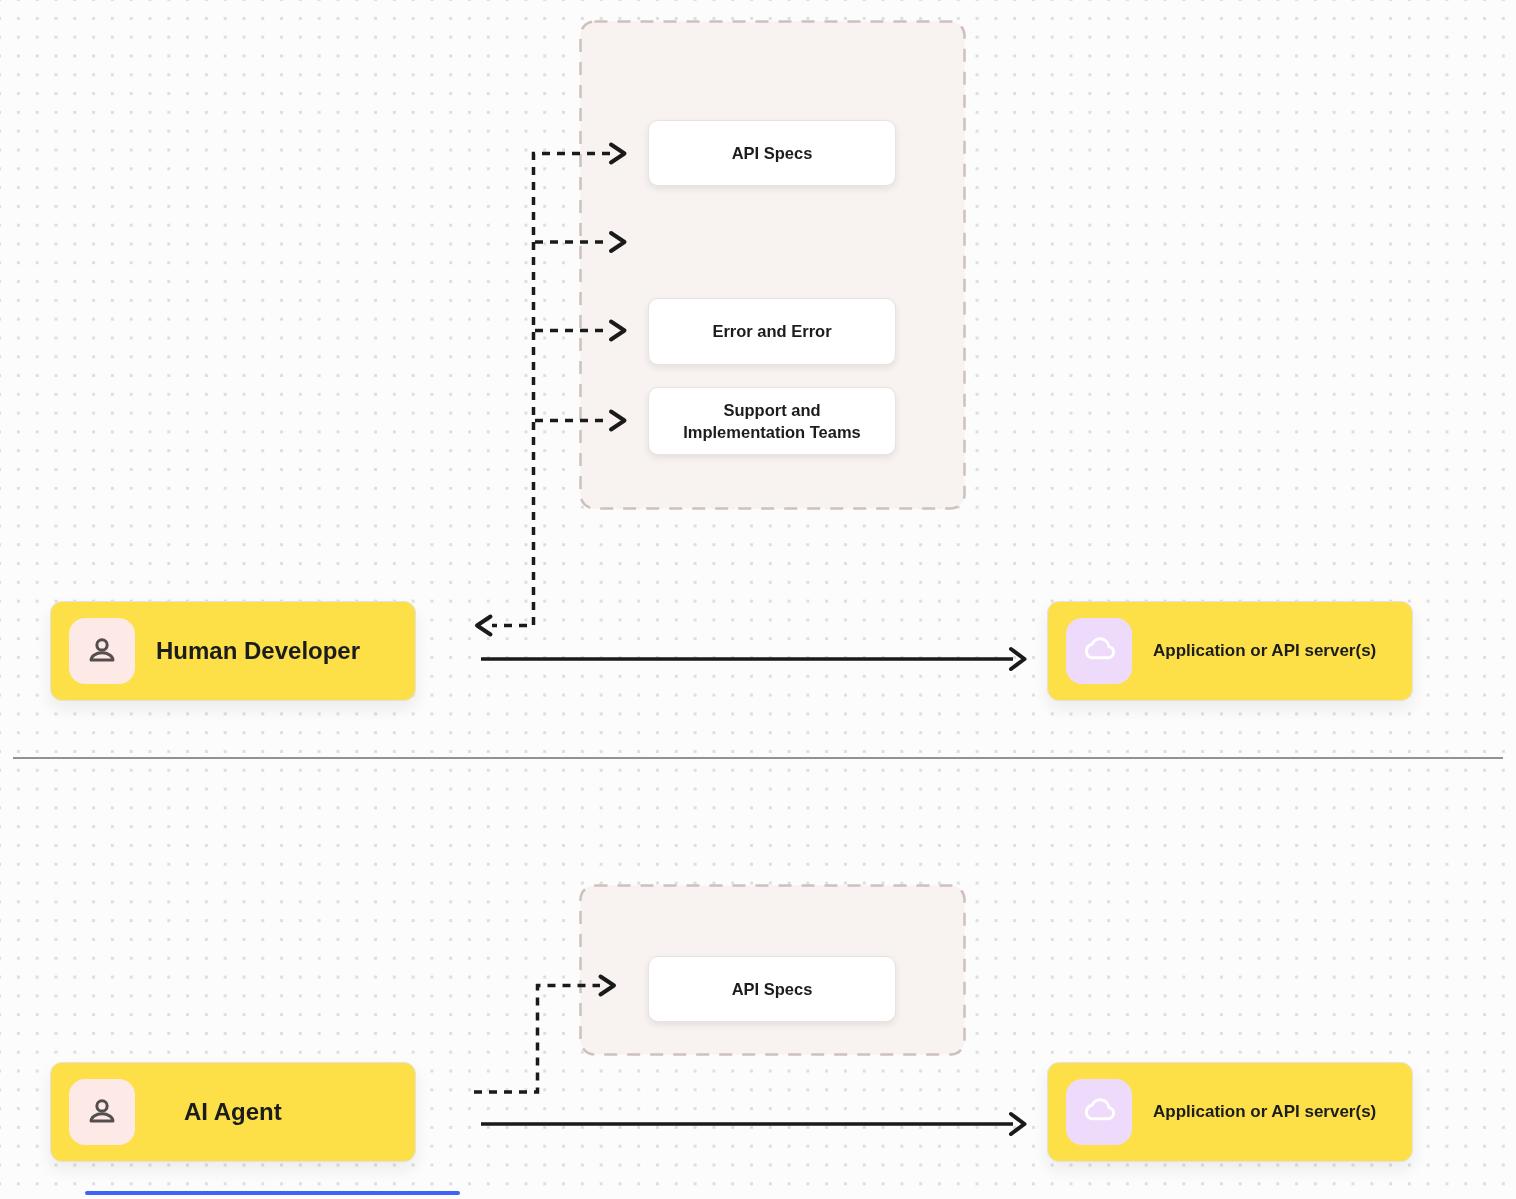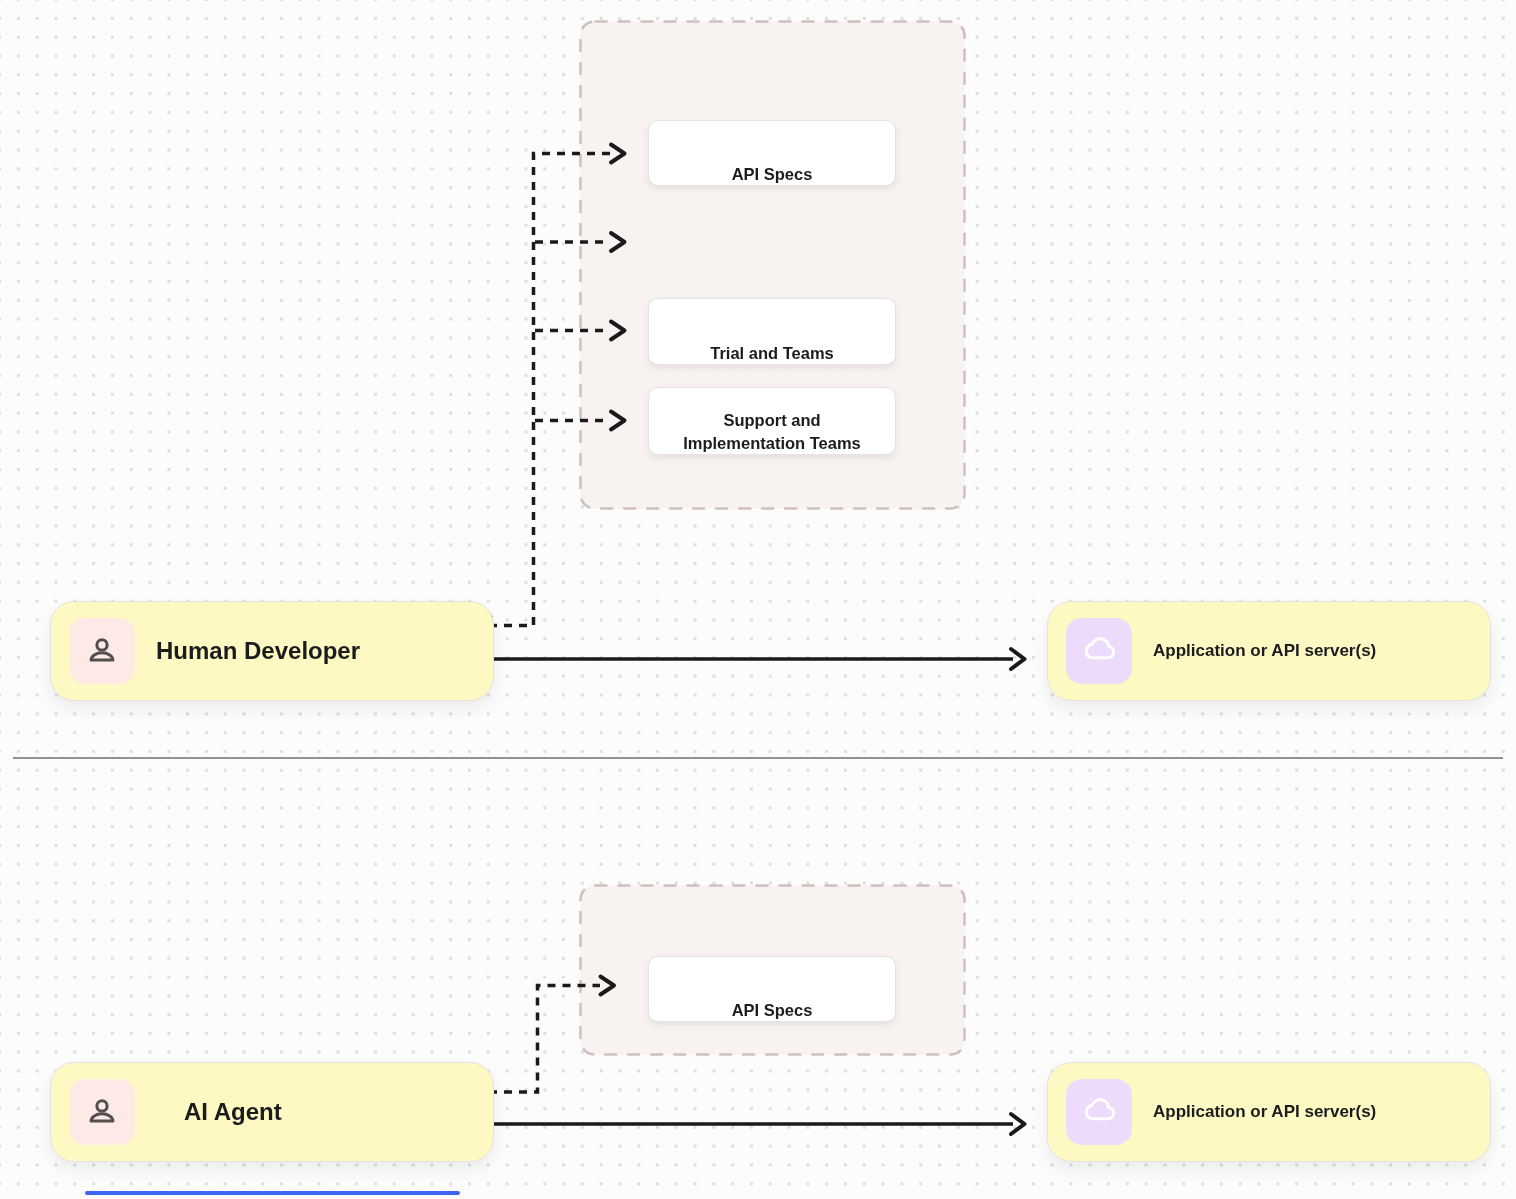--- a/index.html
+++ b/index.html
@@ -22,28 +22,28 @@
   svg.connectors .dash{stroke:var(--line);stroke-width:3.5;fill:none;stroke-dasharray:8 7;}
   svg.connectors .solid{stroke:var(--line);stroke-width:3.5;fill:none;}
   svg.connectors .head{stroke:var(--line);stroke-width:4;fill:none;stroke-linecap:round;stroke-linejoin:round;}
 
   .panel{position:absolute;}
   .panel-title{position:absolute;left:0;right:0;text-align:center;font-size:21px;font-weight:700;letter-spacing:.2px;}
   .card{
     position:absolute;left:68px;width:248px;background:var(--card-bg);
     border:1px solid var(--card-border);border-radius:10px;
     box-shadow:0 3px 7px rgba(30,20,20,.09);
-    display:flex;align-items:flex-end;justify-content:center;text-align:center;
+    display:flex;align-items:center;justify-content:center;text-align:center;
     font-size:16.5px;font-weight:600;line-height:1.35;
   }
   .card span{display:block;max-width:200px;}
 
   .node{
-    position:absolute;width:444px;height:100px;background:#fef9c3;
-    border:1px solid #e4e2e0;border-radius:24px;
+    position:absolute;width:366px;height:100px;background:#fde047;
+    border:1px solid #e4e2e0;border-radius:12px;
     box-shadow:0 8px 16px rgba(45,35,35,.07);
     display:flex;align-items:center;
   }
   .icon-badge{width:66px;height:66px;border-radius:16px;margin-left:18px;flex:0 0 auto;
     display:flex;align-items:center;justify-content:center;}
   .icon-badge.person{background:var(--person-icon-bg);color:var(--person-icon-fg);}
   .icon-badge.cloud{background:var(--cloud-icon-bg);color:var(--cloud-icon-fg);}
   .node-label{margin-left:21px;font-weight:700;}
   .node-label.big{font-size:24px;}
   .node-label.mid{font-size:17px;}
@@ -79,21 +79,21 @@
 
     <path class="solid" d="M481 1124 H1013"></path>
     <path class="head" d="M1011 1114 L1024.5 1124 L1011 1134"></path>
   </svg>
 
   <div class="panel" style="left:580px;top:20px;width:385px;height:488px;">
     <div class="card" style="top:100px;height:66px;">
       <span>API Specs</span>
       </div>
     <div class="card" style="top:278px;height:67px;">
-      <span>Trial and Teams</span>
+      <span>Error and Error</span>
       </div>
     <div class="card" style="top:367px;height:68px;">
       <span>Support and Implementation Teams</span>
       </div>
   </div>
 
   <div class="panel" style="left:580px;top:885px;width:385px;height:170px;">
     <div class="card" style="top:71px;height:66px;">
       <span>API Specs</span>
       </div>

